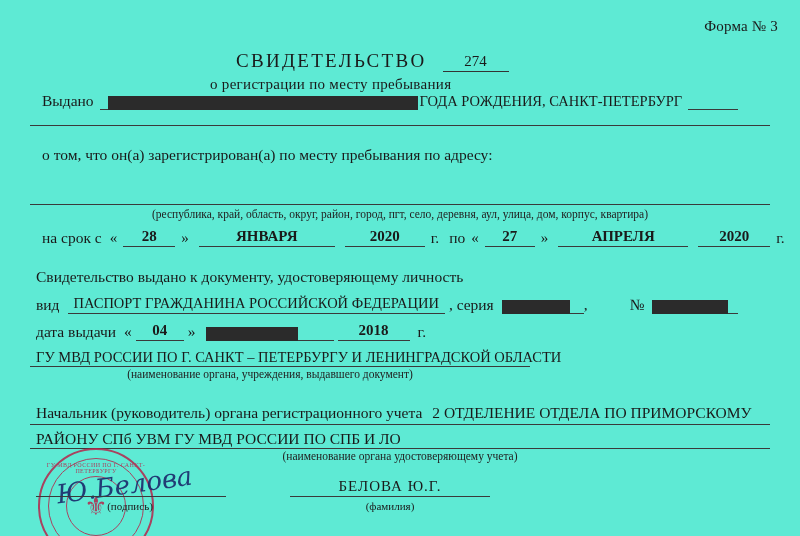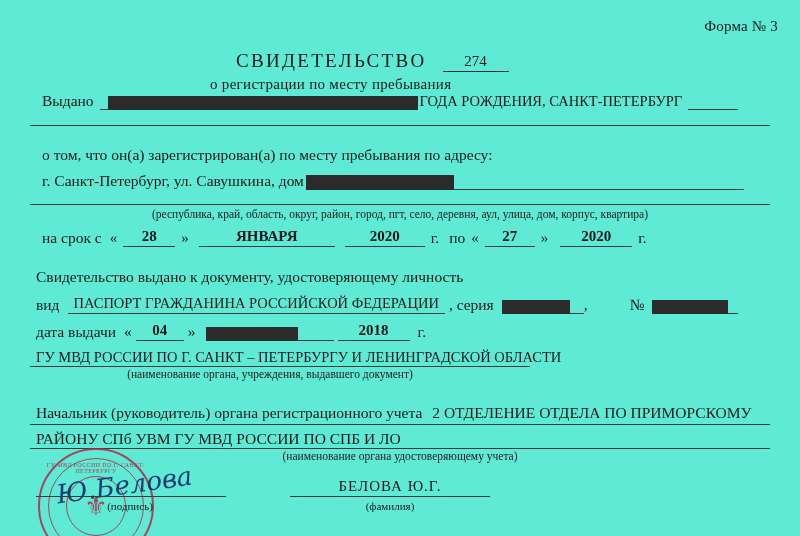--- a/index.html
+++ b/index.html
@@ -216,41 +216,37 @@
     <span class="lbl caps" style="margin-left:2px;">ГОДА РОЖДЕНИЯ, САНКТ-ПЕТЕРБУРГ</span>
     <span class="line" style="width:50px;"></span>
   </div>
 
   <div id="line-full"></div>
 
   <div class="row" id="r-otom">
     <span class="lbl">о том, что он(а) зарегистрирован(а) по месту пребывания по адресу:</span>
   </div>
 
-  <div class="row" id="r-addr">
-    <span class="lbl">г. Санкт-Петербург, ул. Савушкина, дом</span>
-    <span class="redact" style="width:148px;height:15px;margin-left:2px;"></span>
-    <span class="line" style="width:290px;"></span>
-  </div>
 
   <div id="line-addr2"></div>
   <div class="caption" id="cap-addr">(республика, край, область, округ, район, город, пгт, село, деревня, аул, улица, дом, корпус, квартира)</div>
 
   <div class="row" id="r-srok">
     <span class="lbl">на срок с</span>
     <span class="q lbl" style="margin-left:6px;">«</span>
     <span class="dateslot" style="width:52px;margin:0 4px;">28</span>
     <span class="q lbl">»</span>
     <span class="dateslot" style="width:136px;margin-left:8px;">ЯНВАРЯ</span>
     <span class="dateslot" style="width:80px;margin-left:10px;">2020</span>
     <span class="lbl" style="margin-left:6px;">г.</span>
     <span class="lbl" style="margin-left:10px;">по</span>
     <span class="q lbl" style="margin-left:4px;">«</span>
     <span class="dateslot" style="width:50px;margin:0 4px;">27</span>
     <span class="q lbl">»</span>
+    <span class="dateslot" style="width:130px;margin-left:8px;">АПРЕЛЯ</span>
     <span class="dateslot" style="width:72px;margin-left:10px;">2020</span>
     <span class="lbl" style="margin-left:6px;">г.</span>
   </div>
 
   <div class="row" id="r-doc">
     <span class="lbl">Свидетельство выдано к документу, удостоверяющему личность</span>
   </div>
 
   <div class="row" id="r-vid">
     <span class="lbl" style="margin-right:8px;text-align:right;">вид</span>

